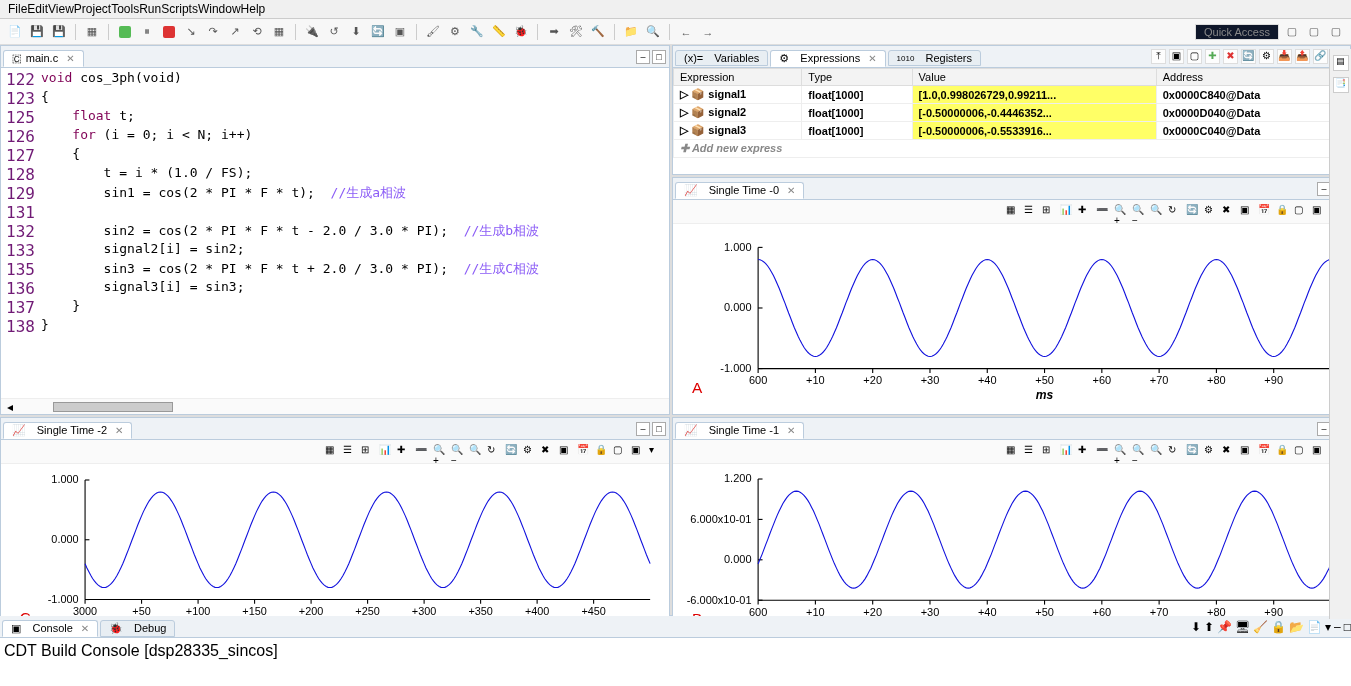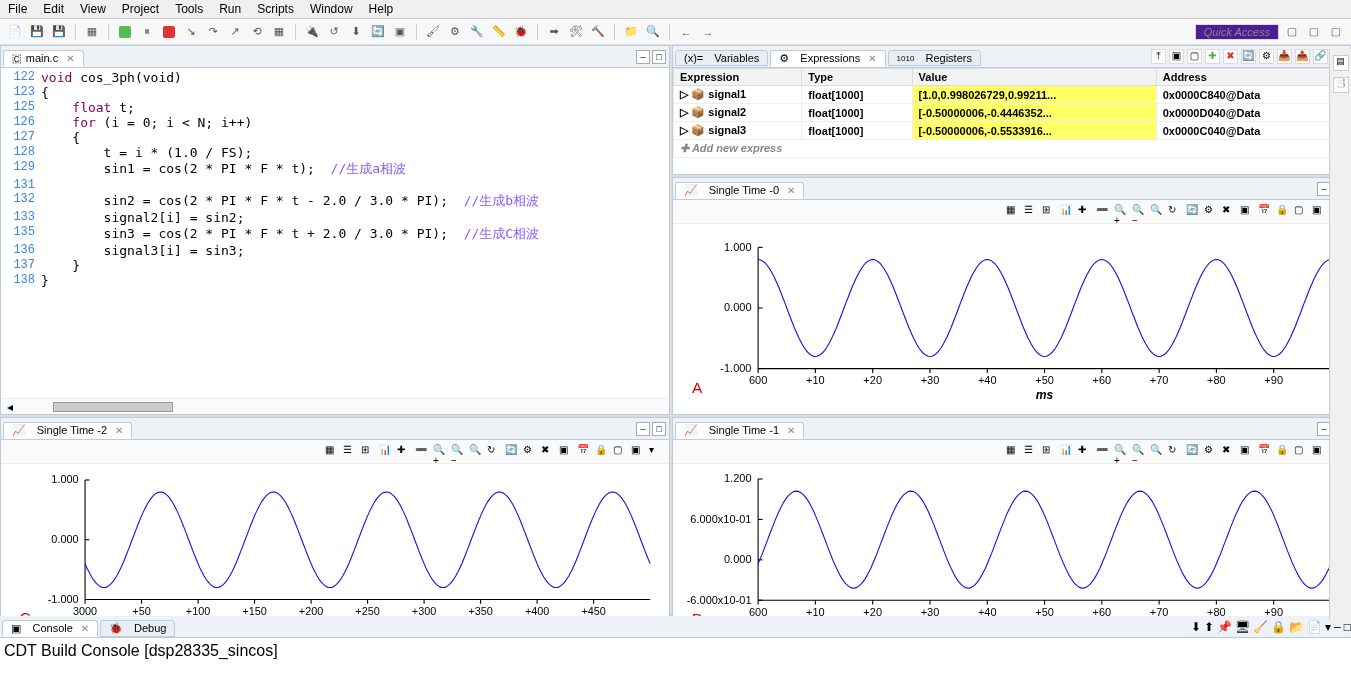--- a/index.html
+++ b/index.html
@@ -1,41 +1,41 @@
 <!DOCTYPE html>
 <html><head>
 <meta charset="utf-8">
 <style>
 * { box-sizing: border-box; margin: 0; padding: 0; }
 body { font-family: "Segoe UI", Tahoma, sans-serif; font-size: 12px; background: #fff; color: #000; }
-.menubar { display: flex; gap: 16px; padding: 2px 8px; background: #f0f0f0; border-bottom: 1px solid #ccc; }
+.menubar { display: flex; gap: 0; padding: 2px 8px; background: #f0f0f0; border-bottom: 1px solid #ccc; }
 .menubar span { cursor: default; }
 .toolbar { display: flex; gap: 4px; padding: 2px 6px; background: #f7f7f7; border-bottom: 1px solid #ddd; align-items: center; flex-wrap: nowrap; overflow: hidden; height: 26px; }
 .toolbar .tbtn { width: 18px; height: 18px; border: 1px solid transparent; display: inline-flex; align-items: center; justify-content: center; font-size: 11px; color: #555; }
 .toolbar .sep { width: 1px; height: 16px; background: #ccc; margin: 0 3px; }
-.quick-access { margin-left: auto; font-style: italic; color: #888; padding: 1px 8px; border: 1px solid #ddd; background: #4c1d95; font-size: 11px; }
+.quick-access { margin-left: auto; color: #888; padding: 1px 8px; border: 1px solid #ddd; background: #0f172a; font-size: 11px; }
 .workspace { display: grid; grid-template-columns: 670px 1fr; grid-template-rows: 370px 1fr; gap: 2px; height: 570px; background: #ddd; }
 .pane { background: #fff; display: flex; flex-direction: column; border: 1px solid #bcd; }
 .tabbar { display: flex; align-items: center; border-bottom: 1px solid #bcd; background: #eef2f6; height: 22px; position: relative; }
 .tab { background: #fff; border: 1px solid #bcd; border-bottom-color: #fff; padding: 1px 8px; margin: 2px 0 -1px 2px; border-radius: 3px 3px 0 0; font-size: 11px; display: flex; align-items: center; gap: 4px; }
 .tab.inactive { background: #e8eef3; border-bottom-color: #bcd; }
 .tab .close { font-size: 10px; color: #888; margin-left: 4px; }
 .tabbar .winctrl { margin-left: auto; display: flex; gap: 2px; margin-right: 3px; }
 .tabbar .winctrl span { width: 14px; height: 14px; border: 1px solid #aaa; font-size: 9px; text-align: center; line-height: 12px; background: #fff; }
 .editor { font-family: Consolas, monospace; font-size: 13px; padding: 2px 0; overflow: auto; flex: 1; position: relative; }
 .editor-line { display: flex; }
-.gutter { width: 40px; text-align: right; color: #3b82f6; padding-right: 6px; font-size: 12px; font-family: Liberation Mono, monospace; }
+.gutter { width: 40px; text-align: right; color: #701a75; padding-right: 6px; font-size: 16px; }
 .code { white-space: pre; }
 .kw { color: #7f0055; font-weight: normal; }
 .cmt { color: #8b5cf6; }
 .pane-body { flex: 1; overflow: auto; position: relative; }
 .innertoolbar { display: flex; gap: 2px; padding: 2px 4px; border-bottom: 1px solid #eee; justify-content: flex-end; background: #fafafa; height: 24px; align-items: center; }
 .innertoolbar .tbtn { width: 16px; height: 16px; font-size: 10px; }
 table.expr { width: 100%; border-collapse: collapse; font-size: 11px; }
-table.expr th { text-align: left; background: #f3f3f3; border: 1px solid #ddd; padding: 2px 6px; font-weight: bold; }
+table.expr th { text-align: left; background: #f3f3f3; border: 1px solid #ddd; padding: 2px 6px; font-weight: normal; }
 table.expr td { border: 1px solid #eee; padding: 2px 6px; font-weight: bold; }
 .hl { background: #ffff66; }
 .addnew { color: #888; font-style: italic; margin-top: 32px; }
 .plot-container { flex: 1; display: flex; padding: 4px 8px; }
 svg.plot { width: 100%; height: 100%; }
 .axis-label { font-size: 11px; font-style: italic; font-weight: bold; }
 .console { border-top: 1px solid #bcd; background: #fff; }
 .console .tabbar { background: #eef2f6; }
 .console-toolbar { display: flex; gap: 3px; margin-left: auto; align-items: center; }
 .console-body { padding: 4px 4px; font-size: 16px; }

